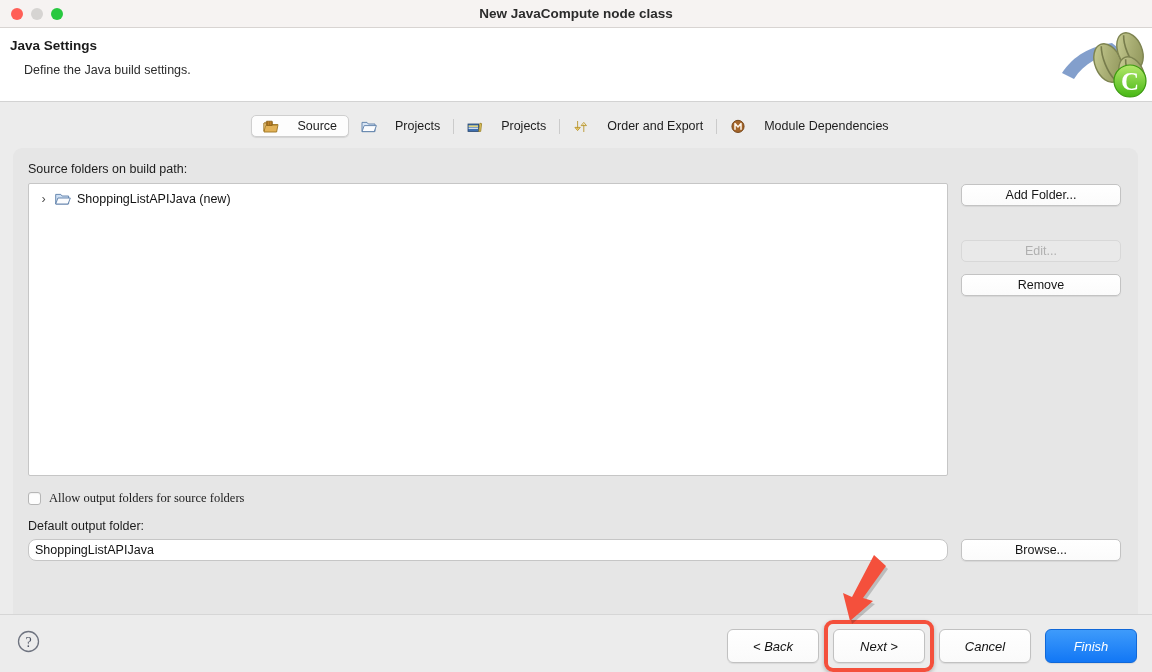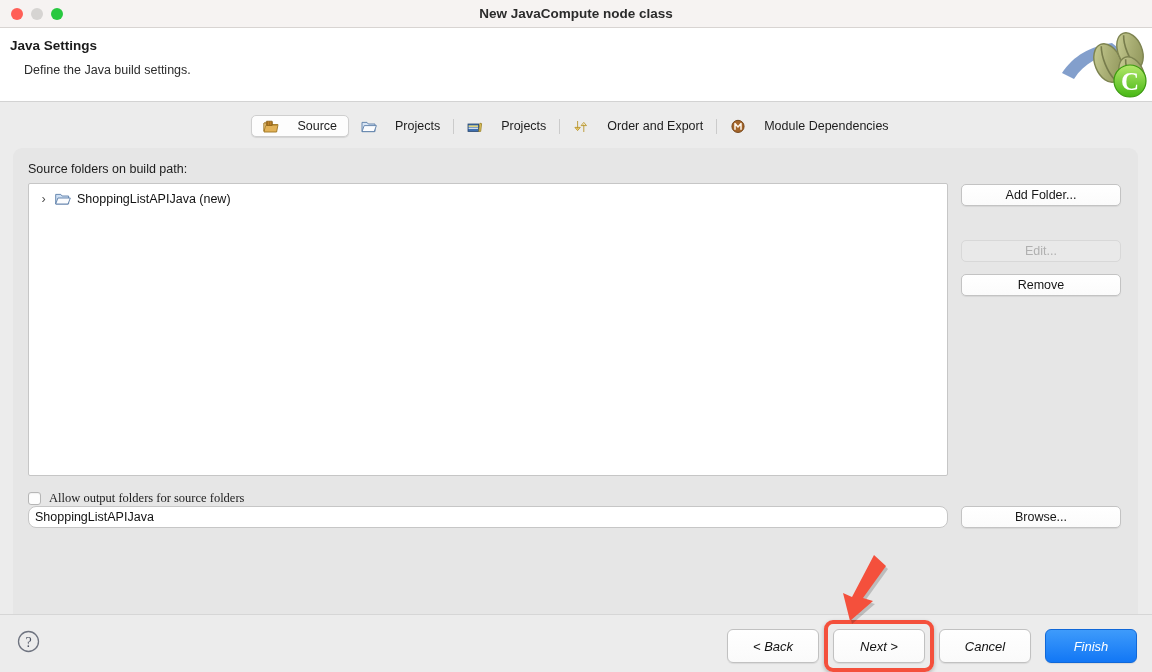--- a/index.html
+++ b/index.html
@@ -437,20 +437,21 @@
           <button class="btn">Remove</button>
         </div>
 
       </div>
 
       <div class="cb-row">
         <span class="checkbox"></span>
         <span class="cb-label">Allow output folders for source folders</span>
       </div>
 
+      <div class="out-label">Default output folder:</div>
 
       <div class="out-row">
         <div class="out-field">ShoppingListAPIJava</div>
         <div class="out-btn-wrap">
           <button class="btn" style="width:160px">Browse...</button>
         </div>
       </div>
 
     </div>
 

